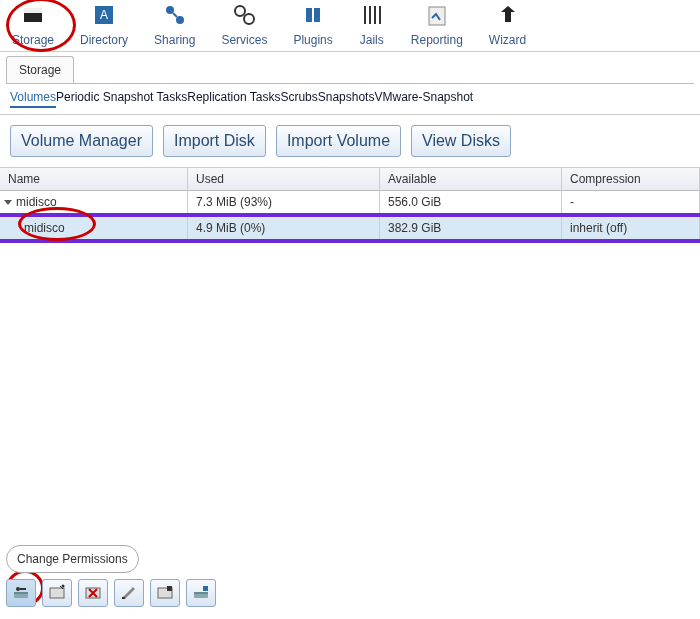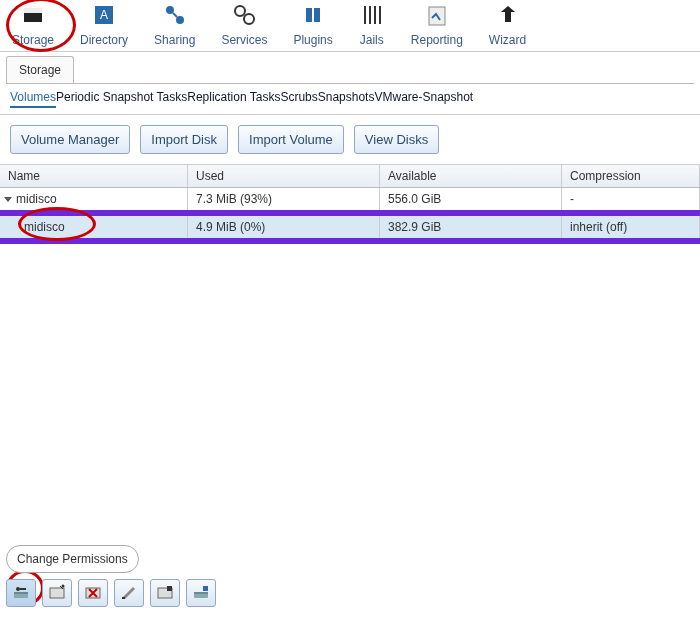--- a/index.html
+++ b/index.html
@@ -9,25 +9,25 @@
 .ring1{position:absolute;border:3px solid #c00;border-radius:50%;pointer-events:none}
 .ring-a{left:6px;top:-2px;width:64px;height:48px}
 .ring-b{left:18px;top:207px;width:72px;height:28px}
 .ring-c{left:6px;top:570px;width:32px;height:30px}
 .tabs-main{margin:4px 6px 0;border-bottom:1px solid #bbb}
 .tab{display:inline-block;padding:6px 12px;border:1px solid #bbb;border-bottom:none;background:#fafafa;border-radius:3px 3px 0 0;color:#333}
 .tabs-sub{padding:6px 10px;border-bottom:1px solid #ccc;display:flex;flex-wrap:wrap}
 .tabs-sub span{cursor:pointer;color:#0f172a}
 .tabs-sub .active{color:#2a6aa8;border-bottom:2px solid #2a6aa8;padding-bottom:2px}
 .btnrow{padding:10px;display:flex;gap:10px}
-.btn{border:1px solid #8fa8c8;background:linear-gradient(#fbfdff,#dfe9f5);padding:6px 10px;border-radius:3px;color:#2a4b73;font-size:13px;cursor:pointer}
+.btn{border:1px solid #8fa8c8;background:linear-gradient(#fbfdff,#dfe9f5);padding:6px 10px;border-radius:3px;color:#2a4b73;font-size:16px;cursor:pointer}
 .grid{border-top:1px solid #ccc}
 .grid .hdr{display:flex;background:linear-gradient(#f6f8fb,#e8edf3);border-bottom:1px solid #bbb}
 .grid .hdr .col,.grid .row .cell{padding:4px 8px;box-sizing:border-box;border-right:1px solid #ccc;height:22px;display:flex;align-items:center}
-.grid .row{display:flex;border-bottom:6px solid #6d28d9}
+.grid .row{display:flex;border-bottom:4px solid #6d28d9}
 .grid .row.sel{background:#d8e8f5}
 .c0{width:188px}.c1{width:192px}.c2{width:182px}.c3{flex:1}
 .expander{display:inline-block;width:0;height:0;border-left:4px solid transparent;border-right:4px solid transparent;border-top:5px solid #555;margin-right:4px}
 .bottom{position:absolute;left:6px;bottom:12px}
 .tooltip{border:1px solid #aaa;background:#fff;padding:6px 10px;border-radius:14px;margin-bottom:6px;display:inline-block}
 .iconrow{display:flex;gap:6px}
 .iconbtn{width:28px;height:26px;border:1px solid #8fa8c8;background:linear-gradient(#f7faff,#d9e5f2);border-radius:3px;display:flex;align-items:center;justify-content:center;cursor:pointer}
 .iconbtn.active{background:linear-gradient(#d0e2f3,#b8d2ec)}
 .iconbtn svg{width:18px;height:16px}
 .wrap{position:relative;width:700px;height:619px}

